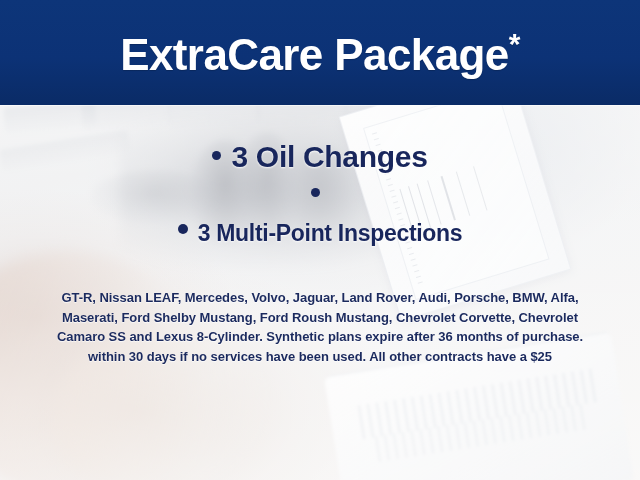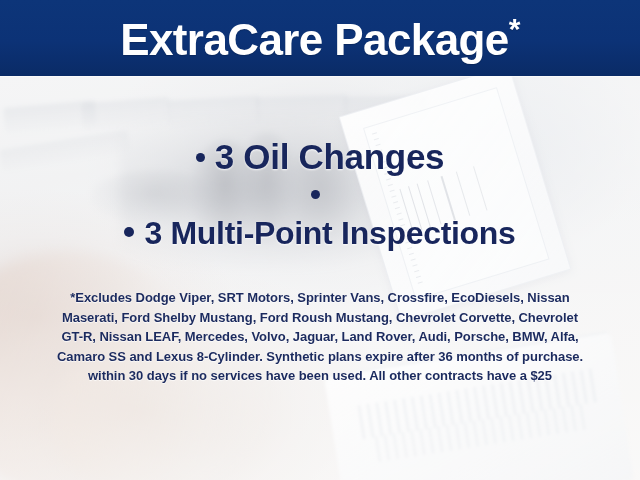--- a/index.html
+++ b/index.html
@@ -132,21 +132,21 @@
     position: absolute;
     inset: 0;
     background: linear-gradient(180deg, rgba(255,255,255,0.62) 0%, rgba(255,255,255,0.50) 42%, rgba(255,255,255,0.58) 100%);
   }
 
   
   .header-band {
     position: absolute;
     left: 0; top: 0;
     width: 100%;
-    height: 76px;
+    height: 105px;
     background: linear-gradient(180deg, #0d3579 0%, #0c3276 55%, #0a2b66 100%);
     display: flex;
     align-items: center;
     justify-content: center;
     box-shadow: 0 1px 0 rgba(255,255,255,0.55);
   }
   .header-title {
     color: #ffffff;
     font-size: 44px;
     font-weight: bold;
@@ -159,36 +159,36 @@
 
   
   .benefits {
     position: absolute;
     left: 0; right: 0;
     top: 138px;
     text-align: center;
   }
   .benefit-line {
     color: #18265c;
-    font-size: 35px;
+    font-size: 30px;
     font-weight: bold;
     line-height: 37px;
     letter-spacing: -0.3px;
     white-space: nowrap;
     text-shadow: 0 1px 2px rgba(255,255,255,0.85);
   }
   .benefit-line .dot {
     display: inline-block;
     width: 9px; height: 9px;
     border-radius: 50%;
     background: #18265c;
     vertical-align: 7px;
     margin-right: 10px;
   }
-  .benefit-line.big { font-size: 32px; line-height: 42px; }
+  .benefit-line.big { font-size: 23px; line-height: 42px; }
   .benefit-line.big .dot { width: 10px; height: 10px; }
 
   
   .disclaimer {
     position: absolute;
     left: 26px; right: 26px;
     top: 288px;
     text-align: center;
     color: #1b2a5e;
     font-size: 13px;
@@ -242,20 +242,19 @@
     <div class="header-title"><span>ExtraCare Package</span><span class="asterisk">*</span></div>
   </div>
 
   <div class="benefits">
     <div class="benefit-line"><span class="dot"></span><span>3 Oil Changes</span></div>
     <div class="benefit-line"><span class="dot"></span></div>
     <div class="benefit-line big"><span class="dot"></span><span>3 Multi-Point Inspections</span></div>
   </div>
 
   <div class="disclaimer">
-    <p>*Excludes Dodge Viper, SRT Motors, Sprinter Vans, Crossfire, EcoDiesels, Nissan</p>
+    <p>GT-R, Nissan LEAF, Mercedes, Volvo, Jaguar, Land Rover, Audi, Porsche, BMW, Alfa,</p>
     <p>Maserati, Ford Shelby Mustang, Ford Roush Mustang, Chevrolet Corvette, Chevrolet</p>
-    <p>GT-R, Nissan LEAF, Mercedes, Volvo, Jaguar, Land Rover, Audi, Porsche, BMW, Alfa,</p>
     <p>Camaro SS and Lexus 8-Cylinder. Synthetic plans expire after 36 months of purchase.</p>
     <p>within 30 days if no services have been used. All other contracts have a $25</p>
   </div>
 
 </div>
 
 </body></html>

